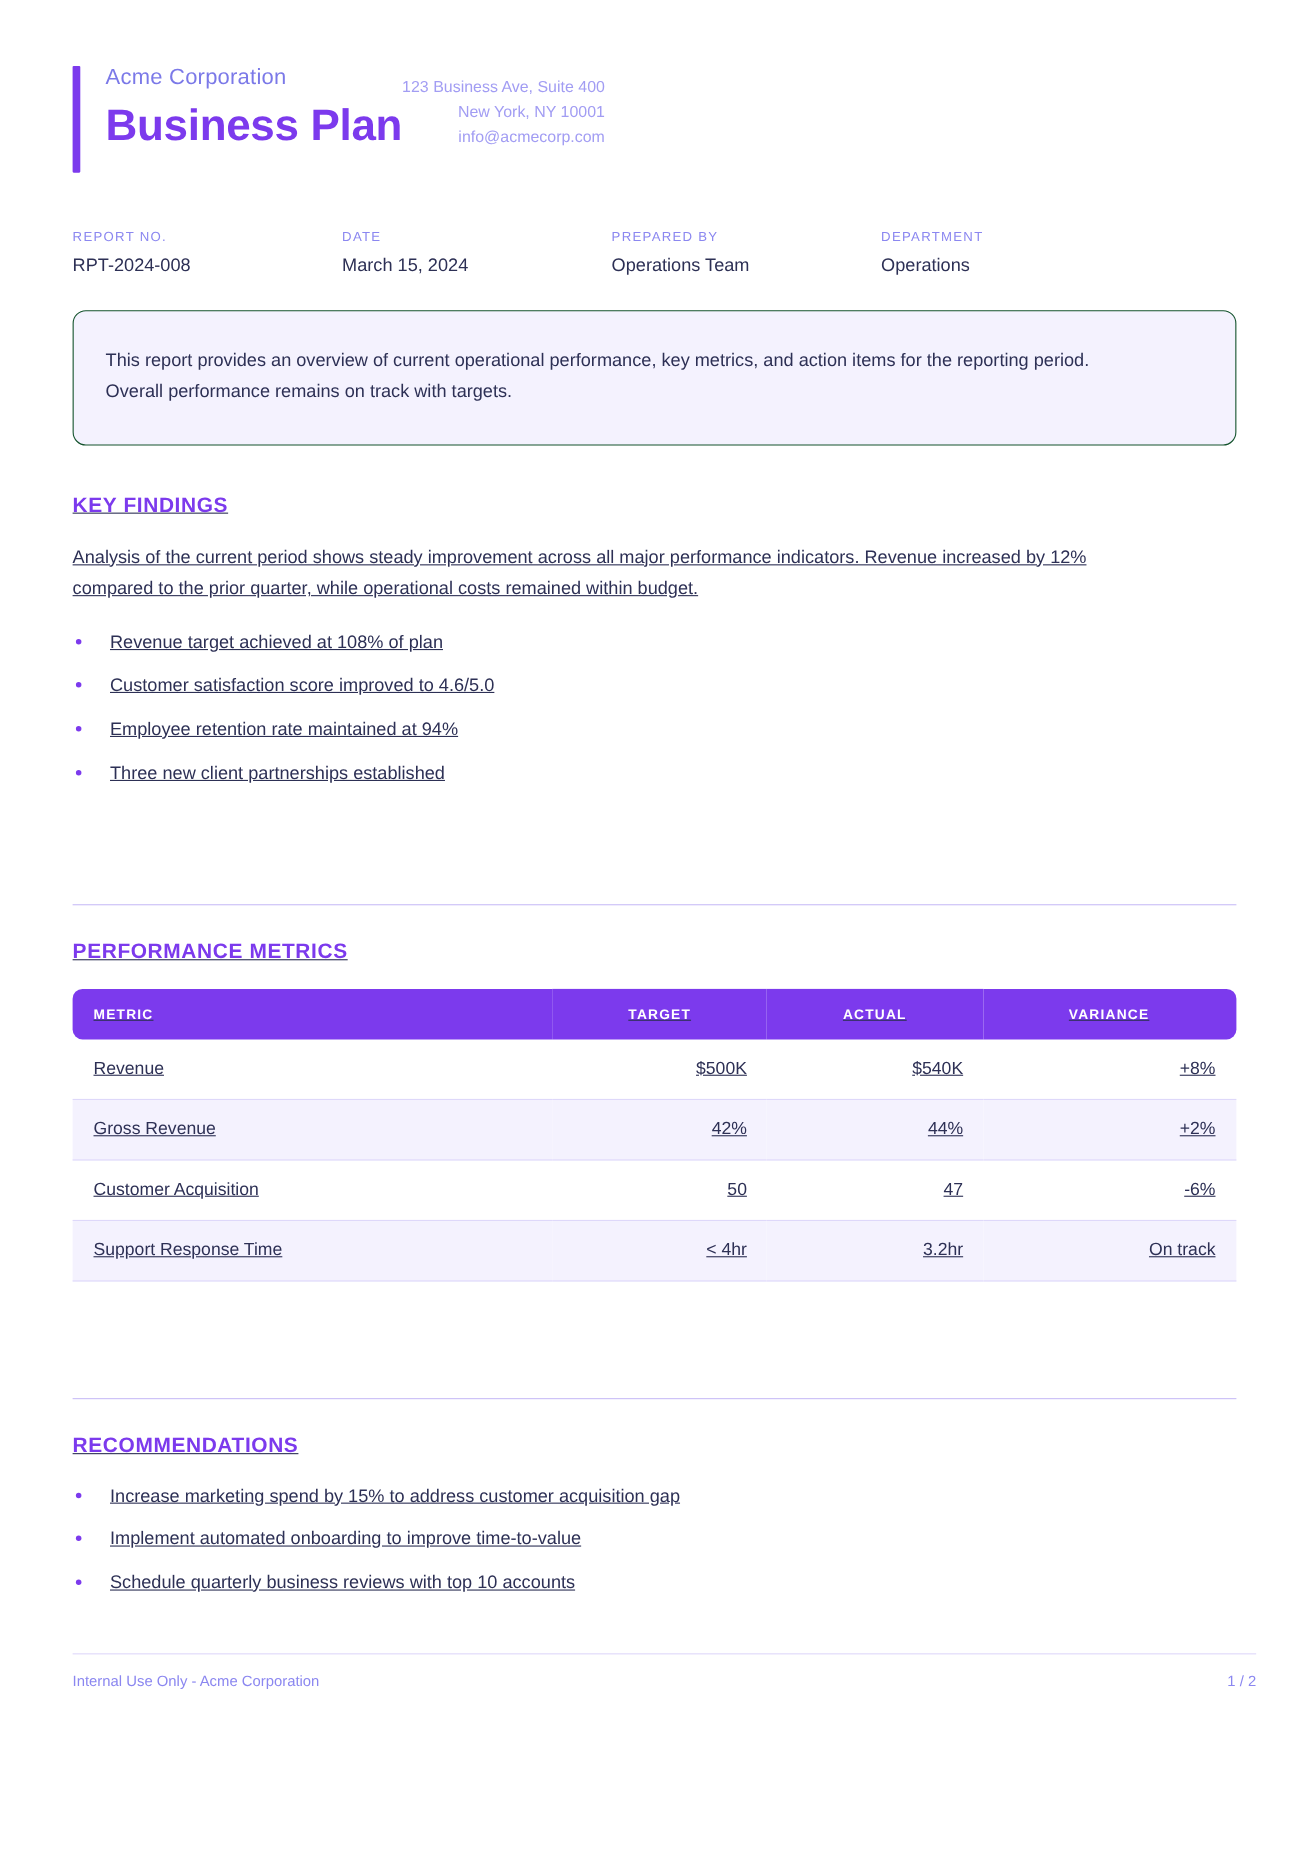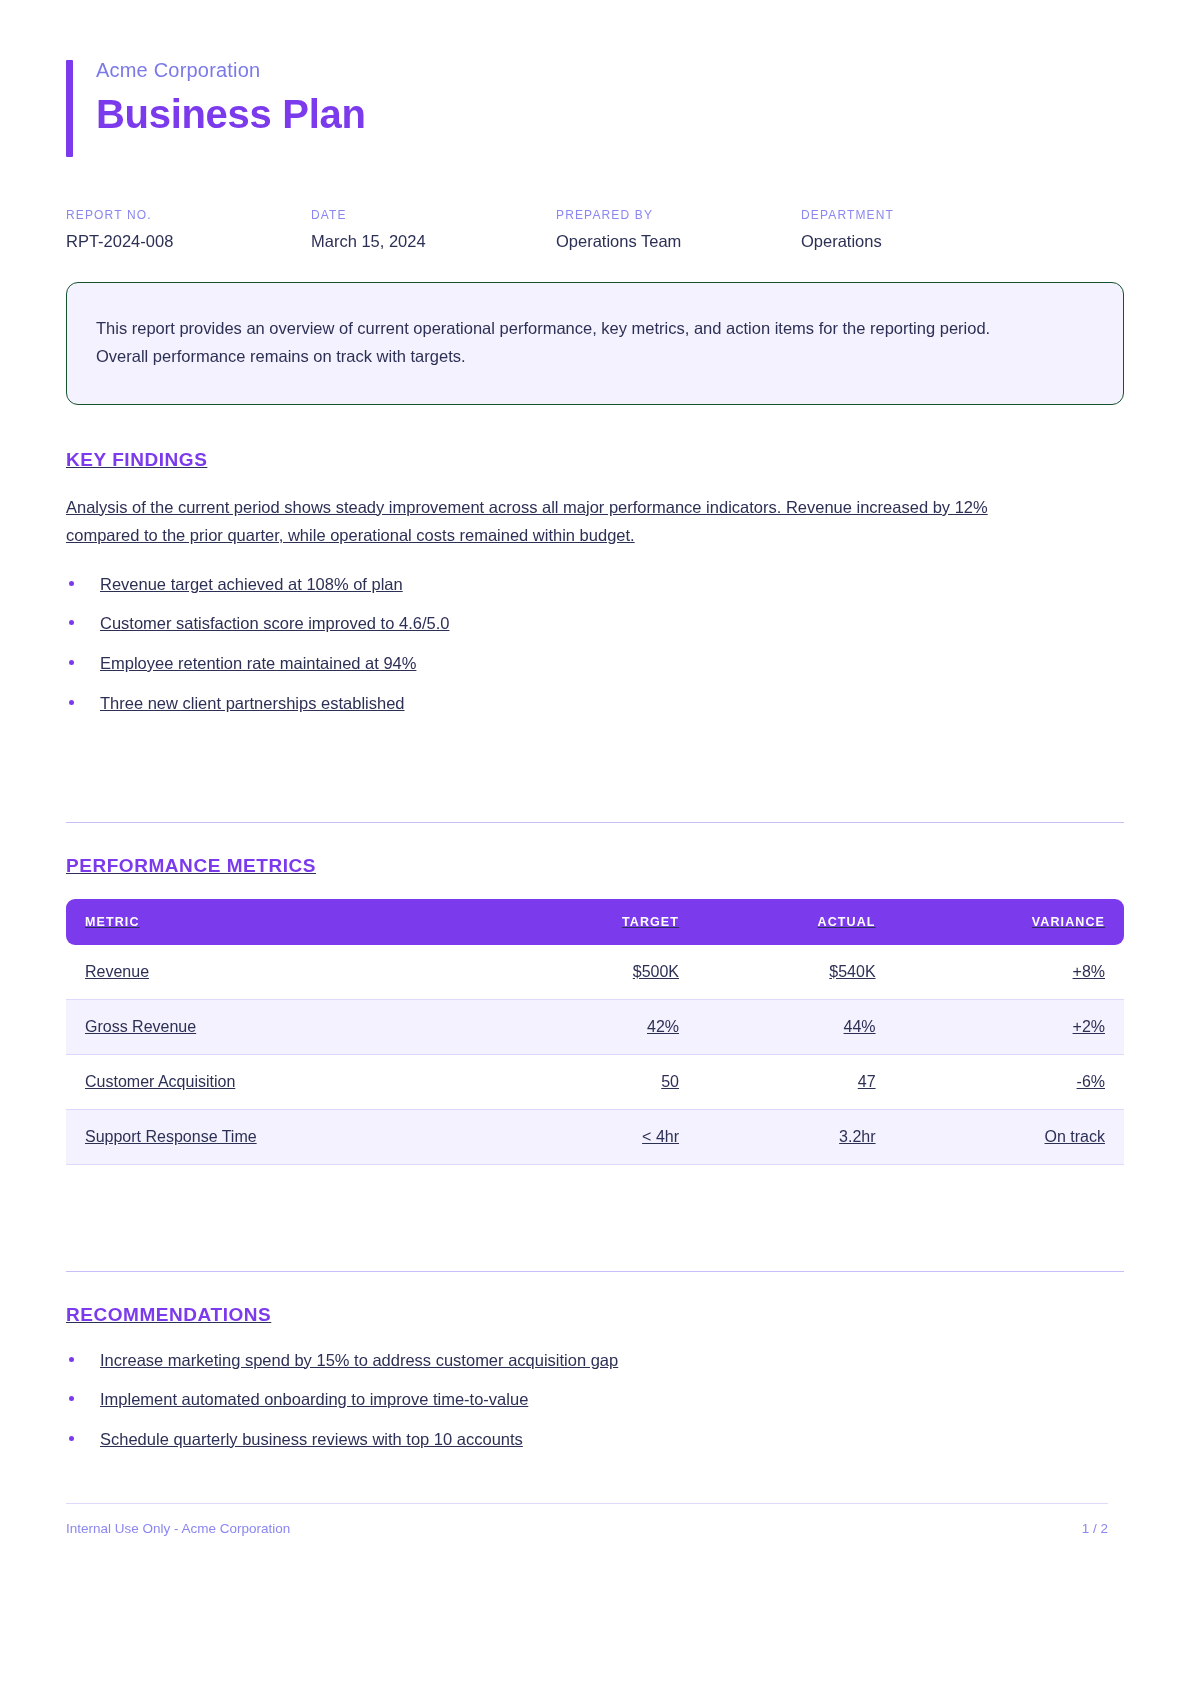--- a/index.html
+++ b/index.html
@@ -155,21 +155,21 @@
     font-size: 16px;
   }
   .metrics-table thead th {
     background: #7c3aed;
     color: #ffffff;
     font-size: 12.5px;
     font-weight: bold;
     letter-spacing: 1.1px;
     text-transform: uppercase;
     padding: 16px 18px;
-    text-align: right;
+    text-align: center;
   }
   .metrics-table thead th:first-child {
     text-align: left;
     border-top-left-radius: 9px;
     border-bottom-left-radius: 9px;
     padding-left: 19px;
   }
   .metrics-table thead th:last-child {
     border-top-right-radius: 9px;
     border-bottom-right-radius: 9px;
@@ -187,21 +187,21 @@
   }
   .metrics-table tbody td:last-child { padding-right: 19px; }
   .metrics-table tbody tr.alt td { background: #f4f2fe; }
 
   .spacer-lg { height: 62px; }
 
   
   .footer {
     position: absolute;
     left: 66px;
-    right: 82px;
+    right: 48px;
     bottom: 147px;
     display: flex;
     justify-content: space-between;
     align-items: center;
     border-top: 1px solid #ded8fa;
     padding-top: 17px;
     font-size: 13.5px;
     color: #8b87f0;
   }
 </style>
@@ -209,20 +209,25 @@
 <body>
 
 <div class="page">
 
   <div class="header">
     <div class="brand-block">
       <div class="accent-bar"></div>
       <div class="company-name">Acme Corporation</div>
       <div class="doc-title">Business Plan</div>
     </div>
+    <div class="contact-block">
+      <div>123 Business Ave, Suite 400</div>
+      <div>New York, NY 10001</div>
+      <div>info@acmecorp.com</div>
+    </div>
   </div>
 
   <div class="meta-row">
     <div class="meta-col">
       <div class="meta-label">REPORT NO.</div>
       <div class="meta-value">RPT-2024-008</div>
     </div>
     <div class="meta-col">
       <div class="meta-label">DATE</div>
       <div class="meta-value">March 15, 2024</div>

